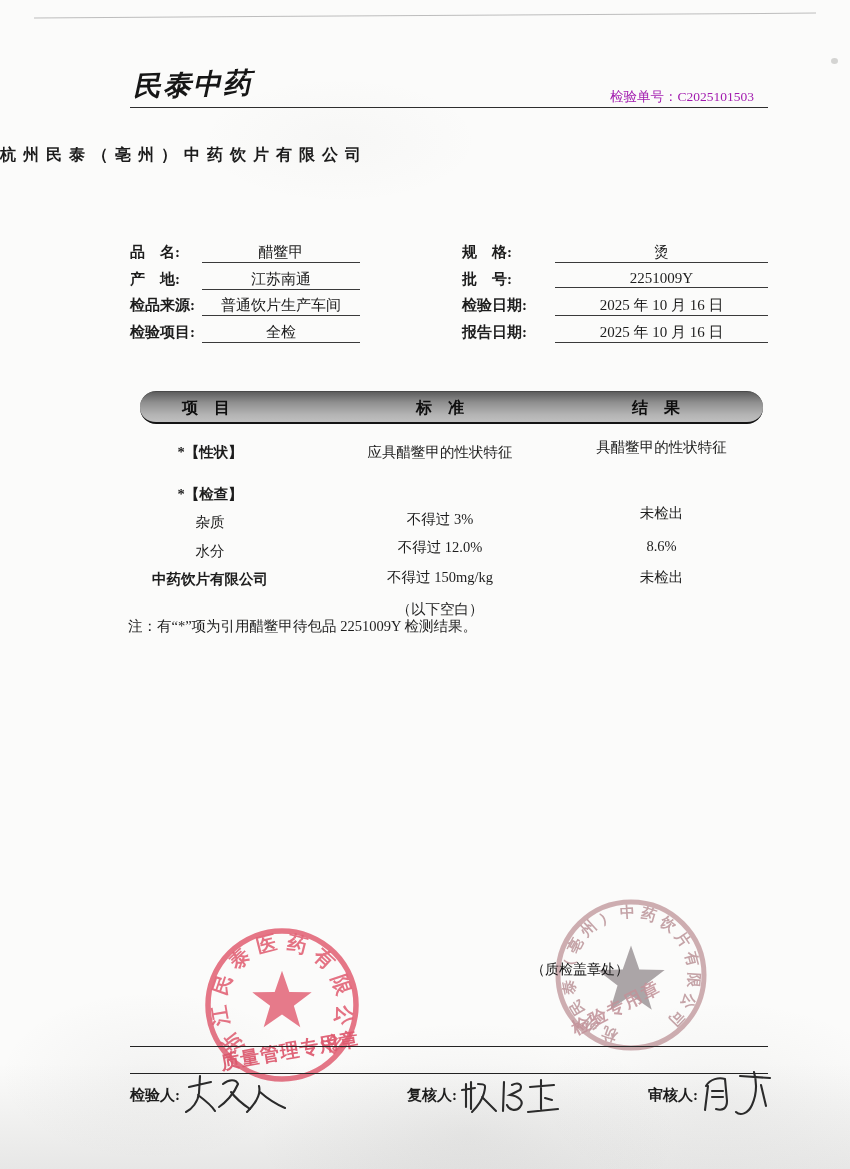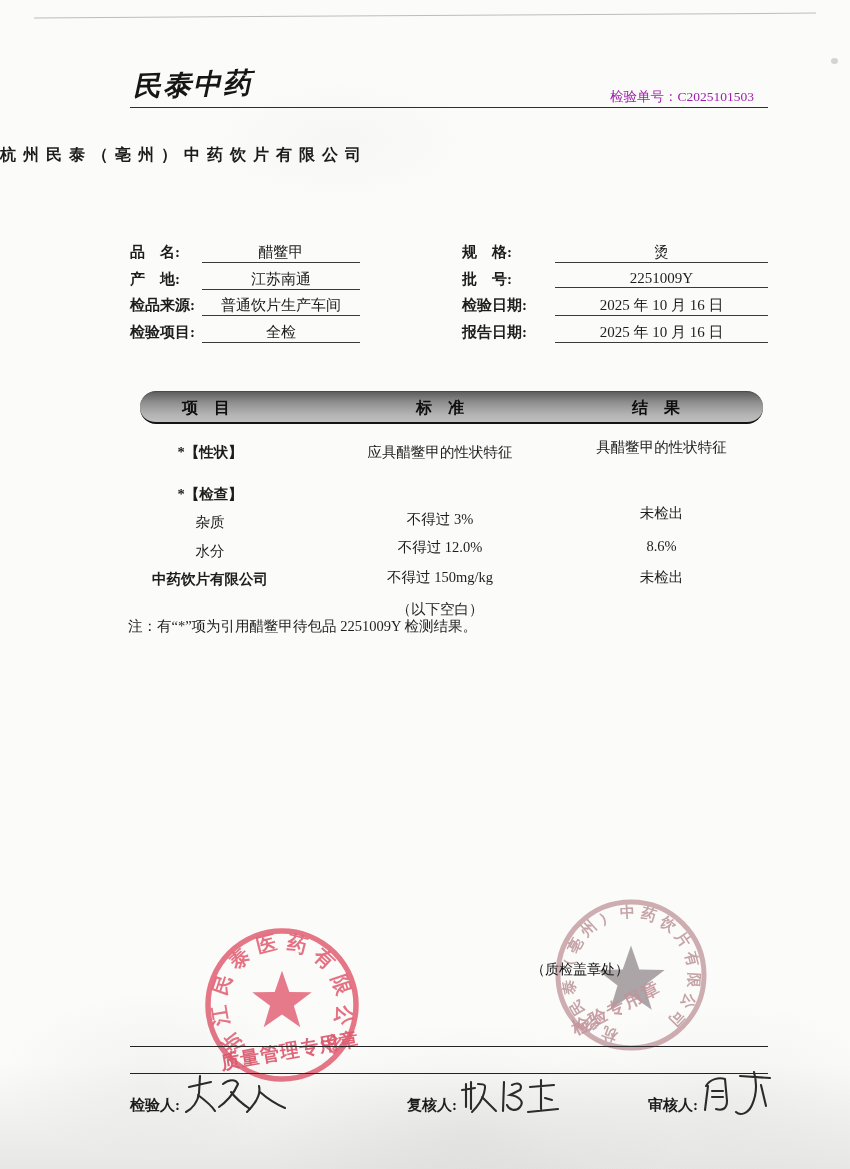--- a/index.html
+++ b/index.html
@@ -61,21 +61,21 @@
   svg.stamp{position:absolute; mix-blend-mode:multiply;}
   .stamp-left{left:195px; top:918px; width:180px; height:180px;}
   .stamp-right{left:545px; top:889px; width:180px; height:180px;}
   .stamp-placeholder{position:absolute; left:531px; top:961px; font-size:14px; color:#111; z-index:1;}
 
   
   .rule1{position:absolute; left:130px; top:1046px; width:638px; height:1.4px; background:#232323;}
   .rule2{position:absolute; left:130px; top:1073px; width:638px; height:1.4px; background:#232323;}
   .conclusion{position:absolute; left:130px; top:1051px; width:640px; font-size:13.6px;
     letter-spacing:-.2px; white-space:nowrap; color:#181818;}
-  .signer-label{position:absolute; top:1086px; font-size:15px; font-weight:600; white-space:nowrap;margin-top:10px;}
+  .signer-label{position:absolute; top:1086px; font-size:15px; font-weight:600; white-space:nowrap;}
   .sl1{left:130px;} .sl2{left:407px;} .sl3{left:648px;}
   svg.sig{position:absolute;}
   .sig1{left:183px; top:1071px; width:110px; height:52px;}
   .sig2{left:460px; top:1074px; width:100px; height:48px;}
   .sig3{left:698px; top:1068px; width:80px; height:56px;}
 </style>
 </head>
 <body>
 
 <div class="page">

